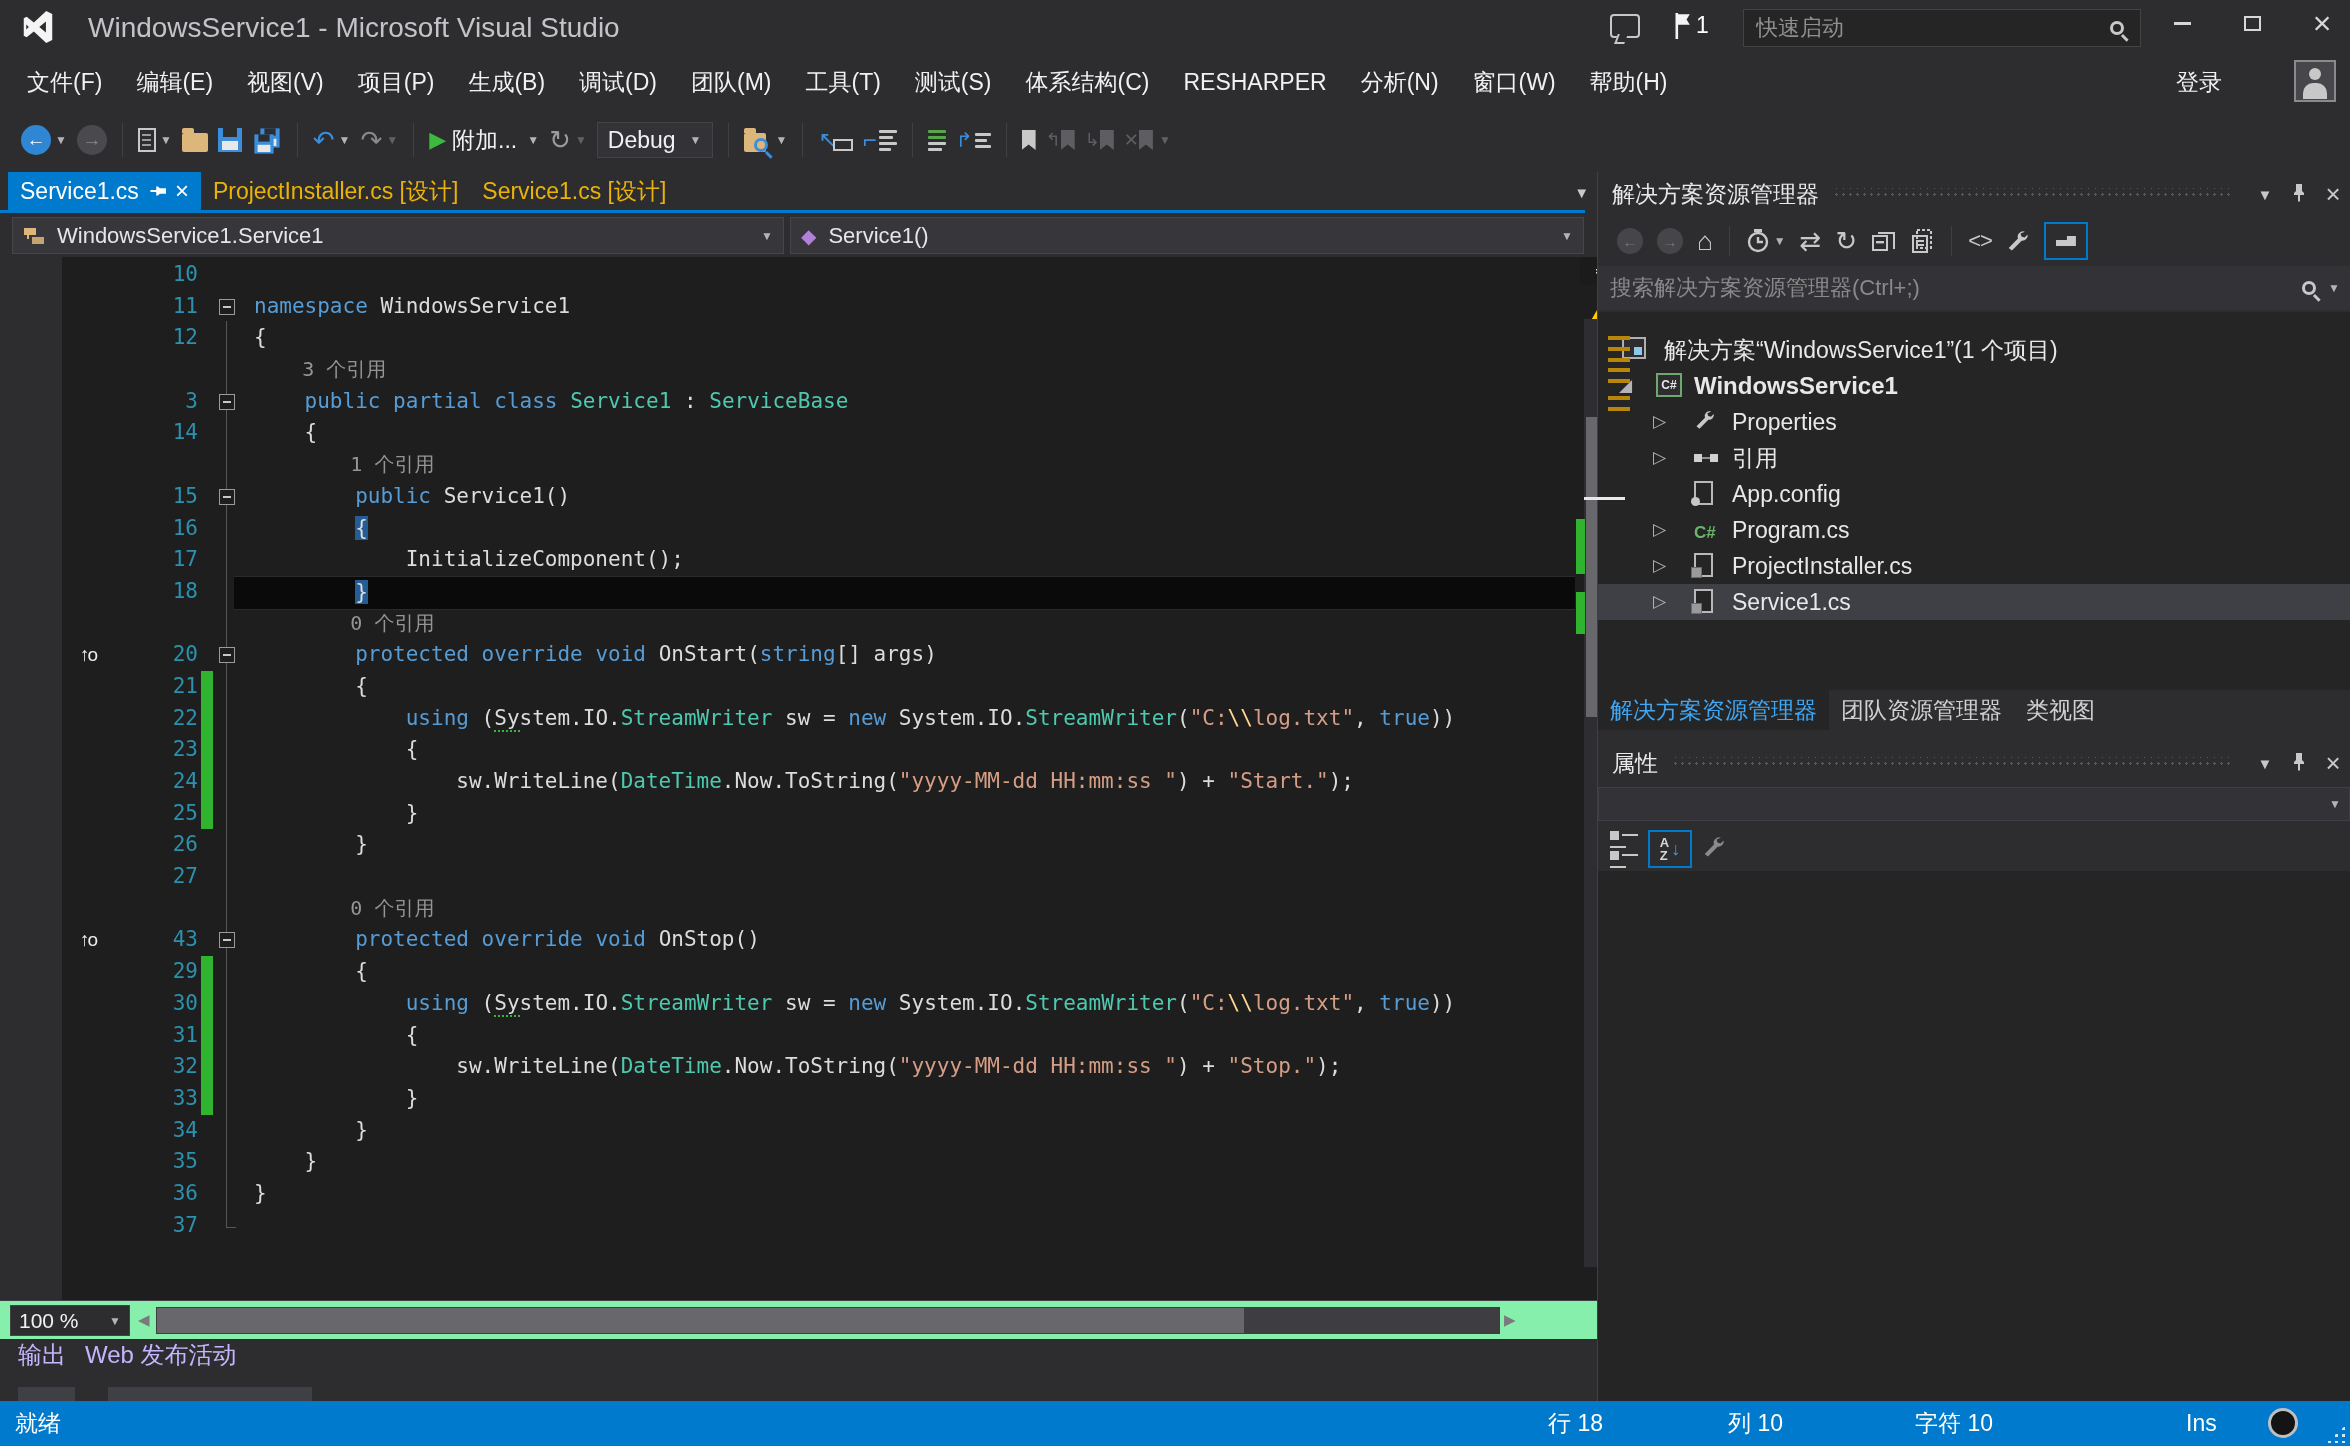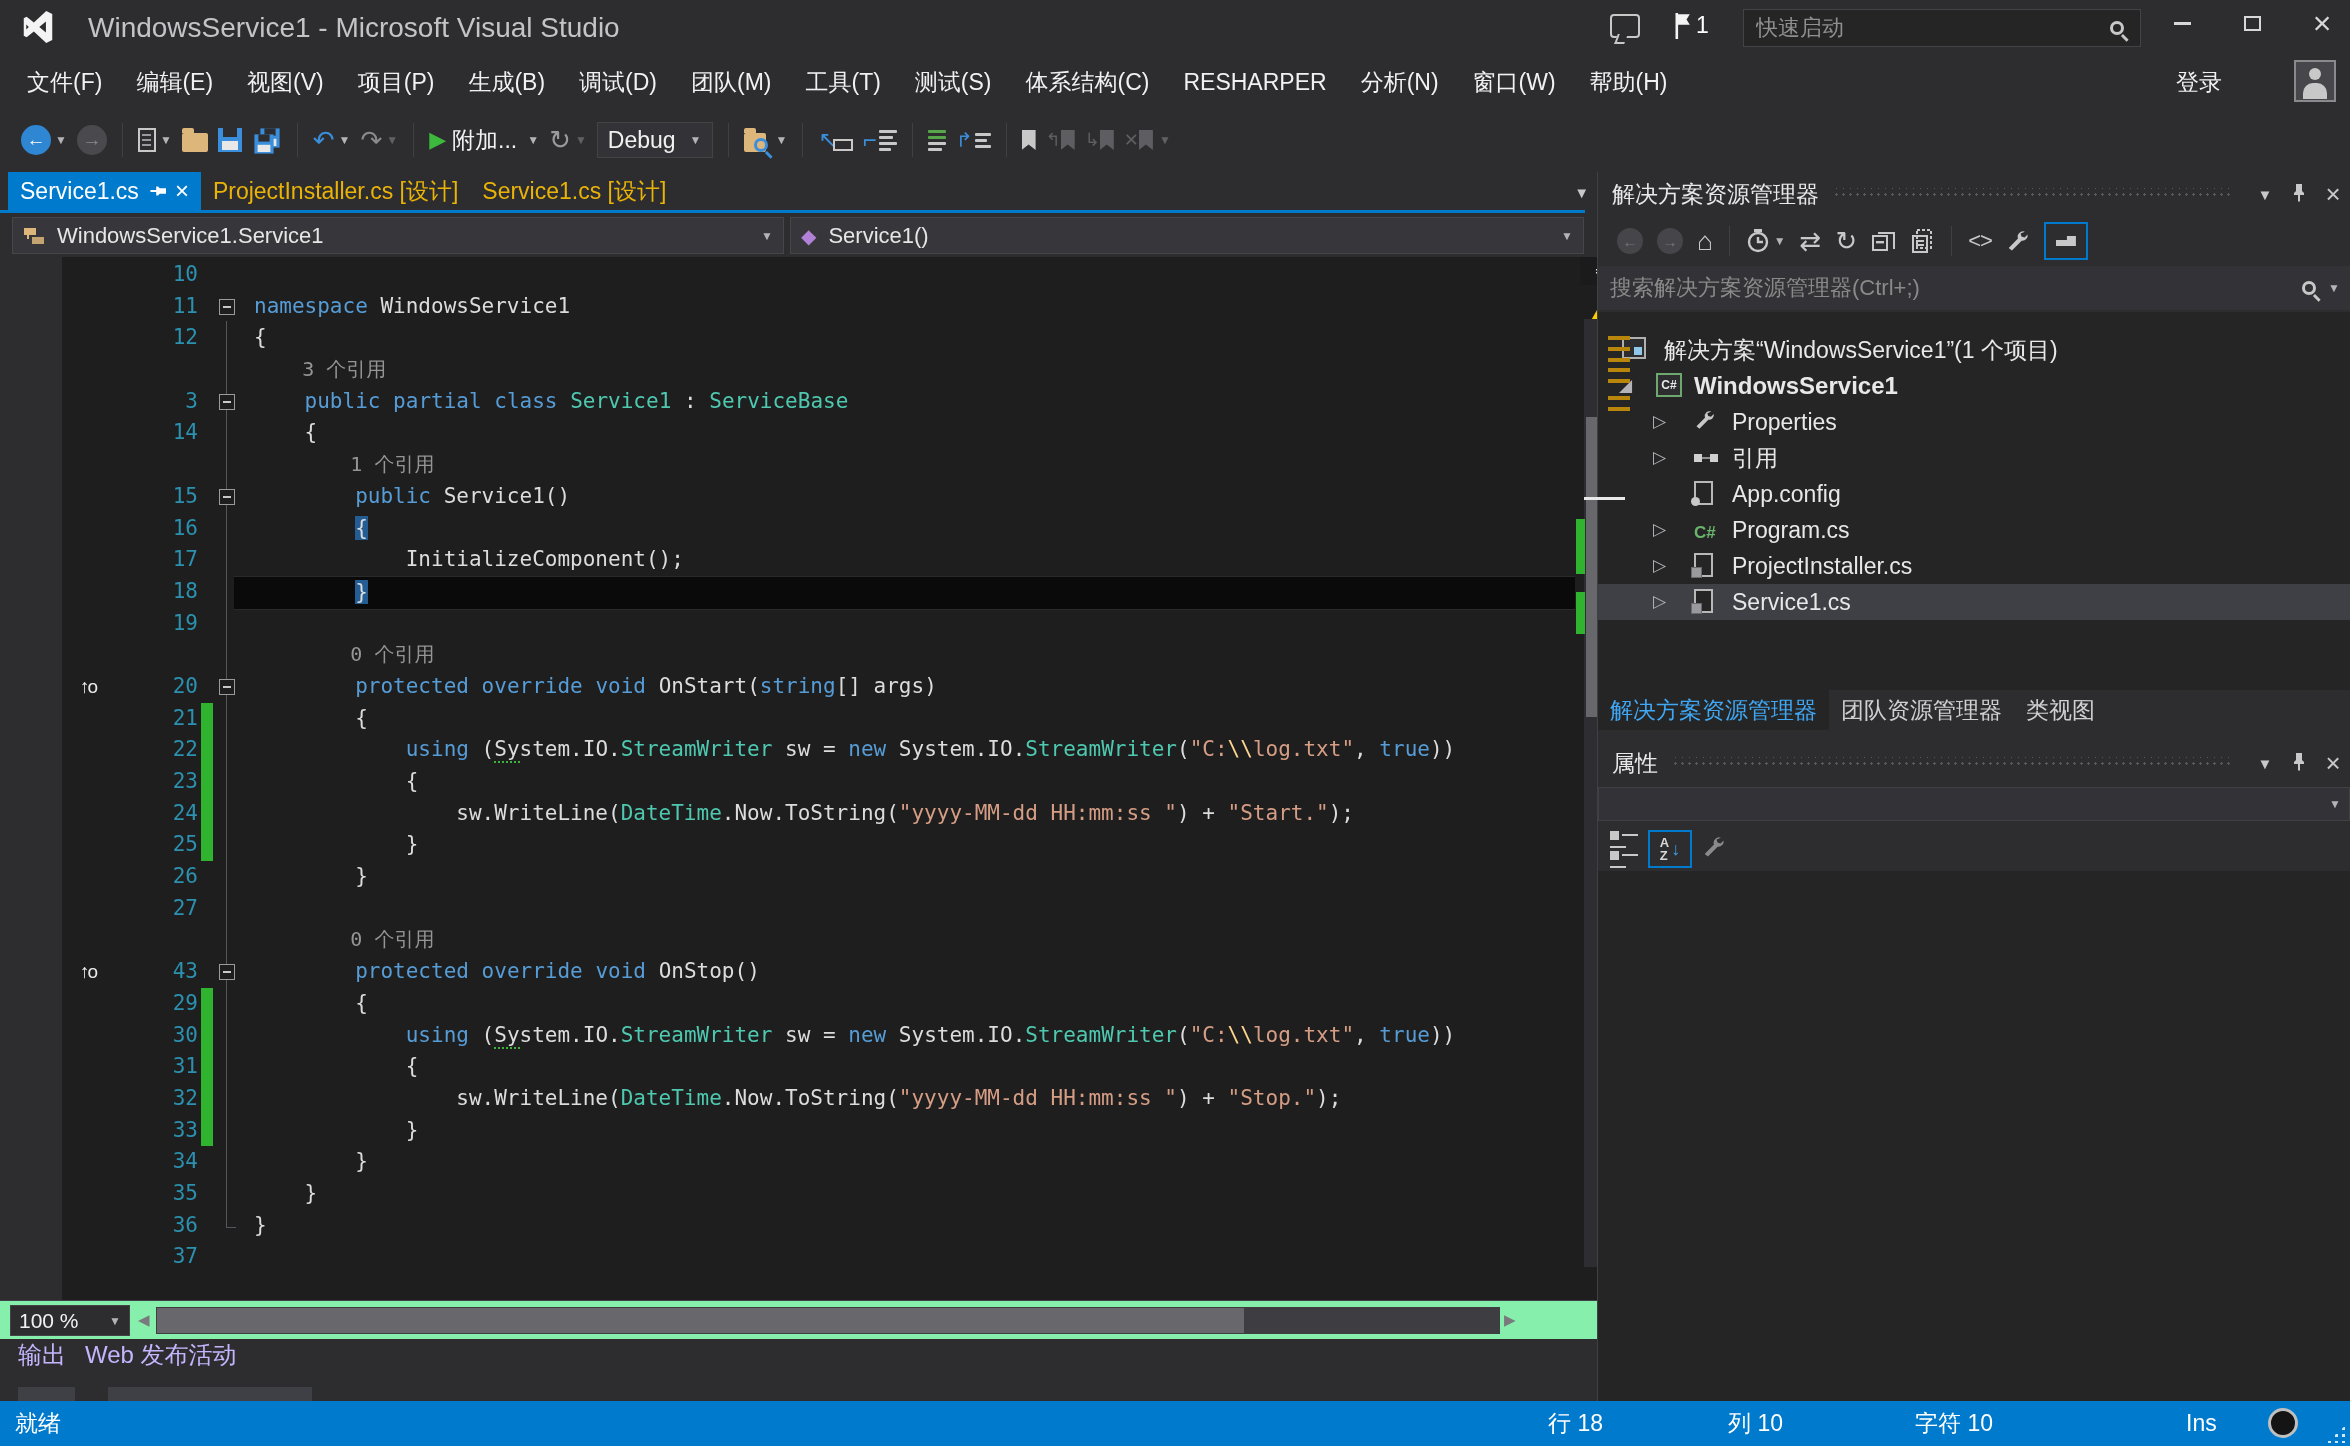--- a/index.html
+++ b/index.html
@@ -421,24 +421,20 @@
           </div>
           <div class="row">
             <span class="num">17</span>
             <pre class="code"><span class="tk-p">            InitializeComponent();</span></pre>
           </div>
           <div class="row cur">
             <span class="num">18</span>
             <pre class="code"><span class="tk-p">        </span><span class="tk-b">}</span></pre>
           </div>
           <div class="row">
-            <span class="num">19</span>
-            <pre class="code"></pre>
-          </div>
-          <div class="row">
             <span class="num"></span>
             <pre class="code lens">        0 个引用</pre>
           </div>
           <div class="row">
             <span class="num">20</span>
             <span class="ovr">↑o</span>
             <span class="fold"></span>
             <pre class="code"><span class="tk-p">        </span><span class="tk-k">protected</span><span class="tk-p"> </span><span class="tk-k">override</span><span class="tk-p"> </span><span class="tk-k">void</span><span class="tk-p"> OnStart(</span><span class="tk-k">string</span><span class="tk-p">[] args)</span></pre>
           </div>
           <div class="row">

